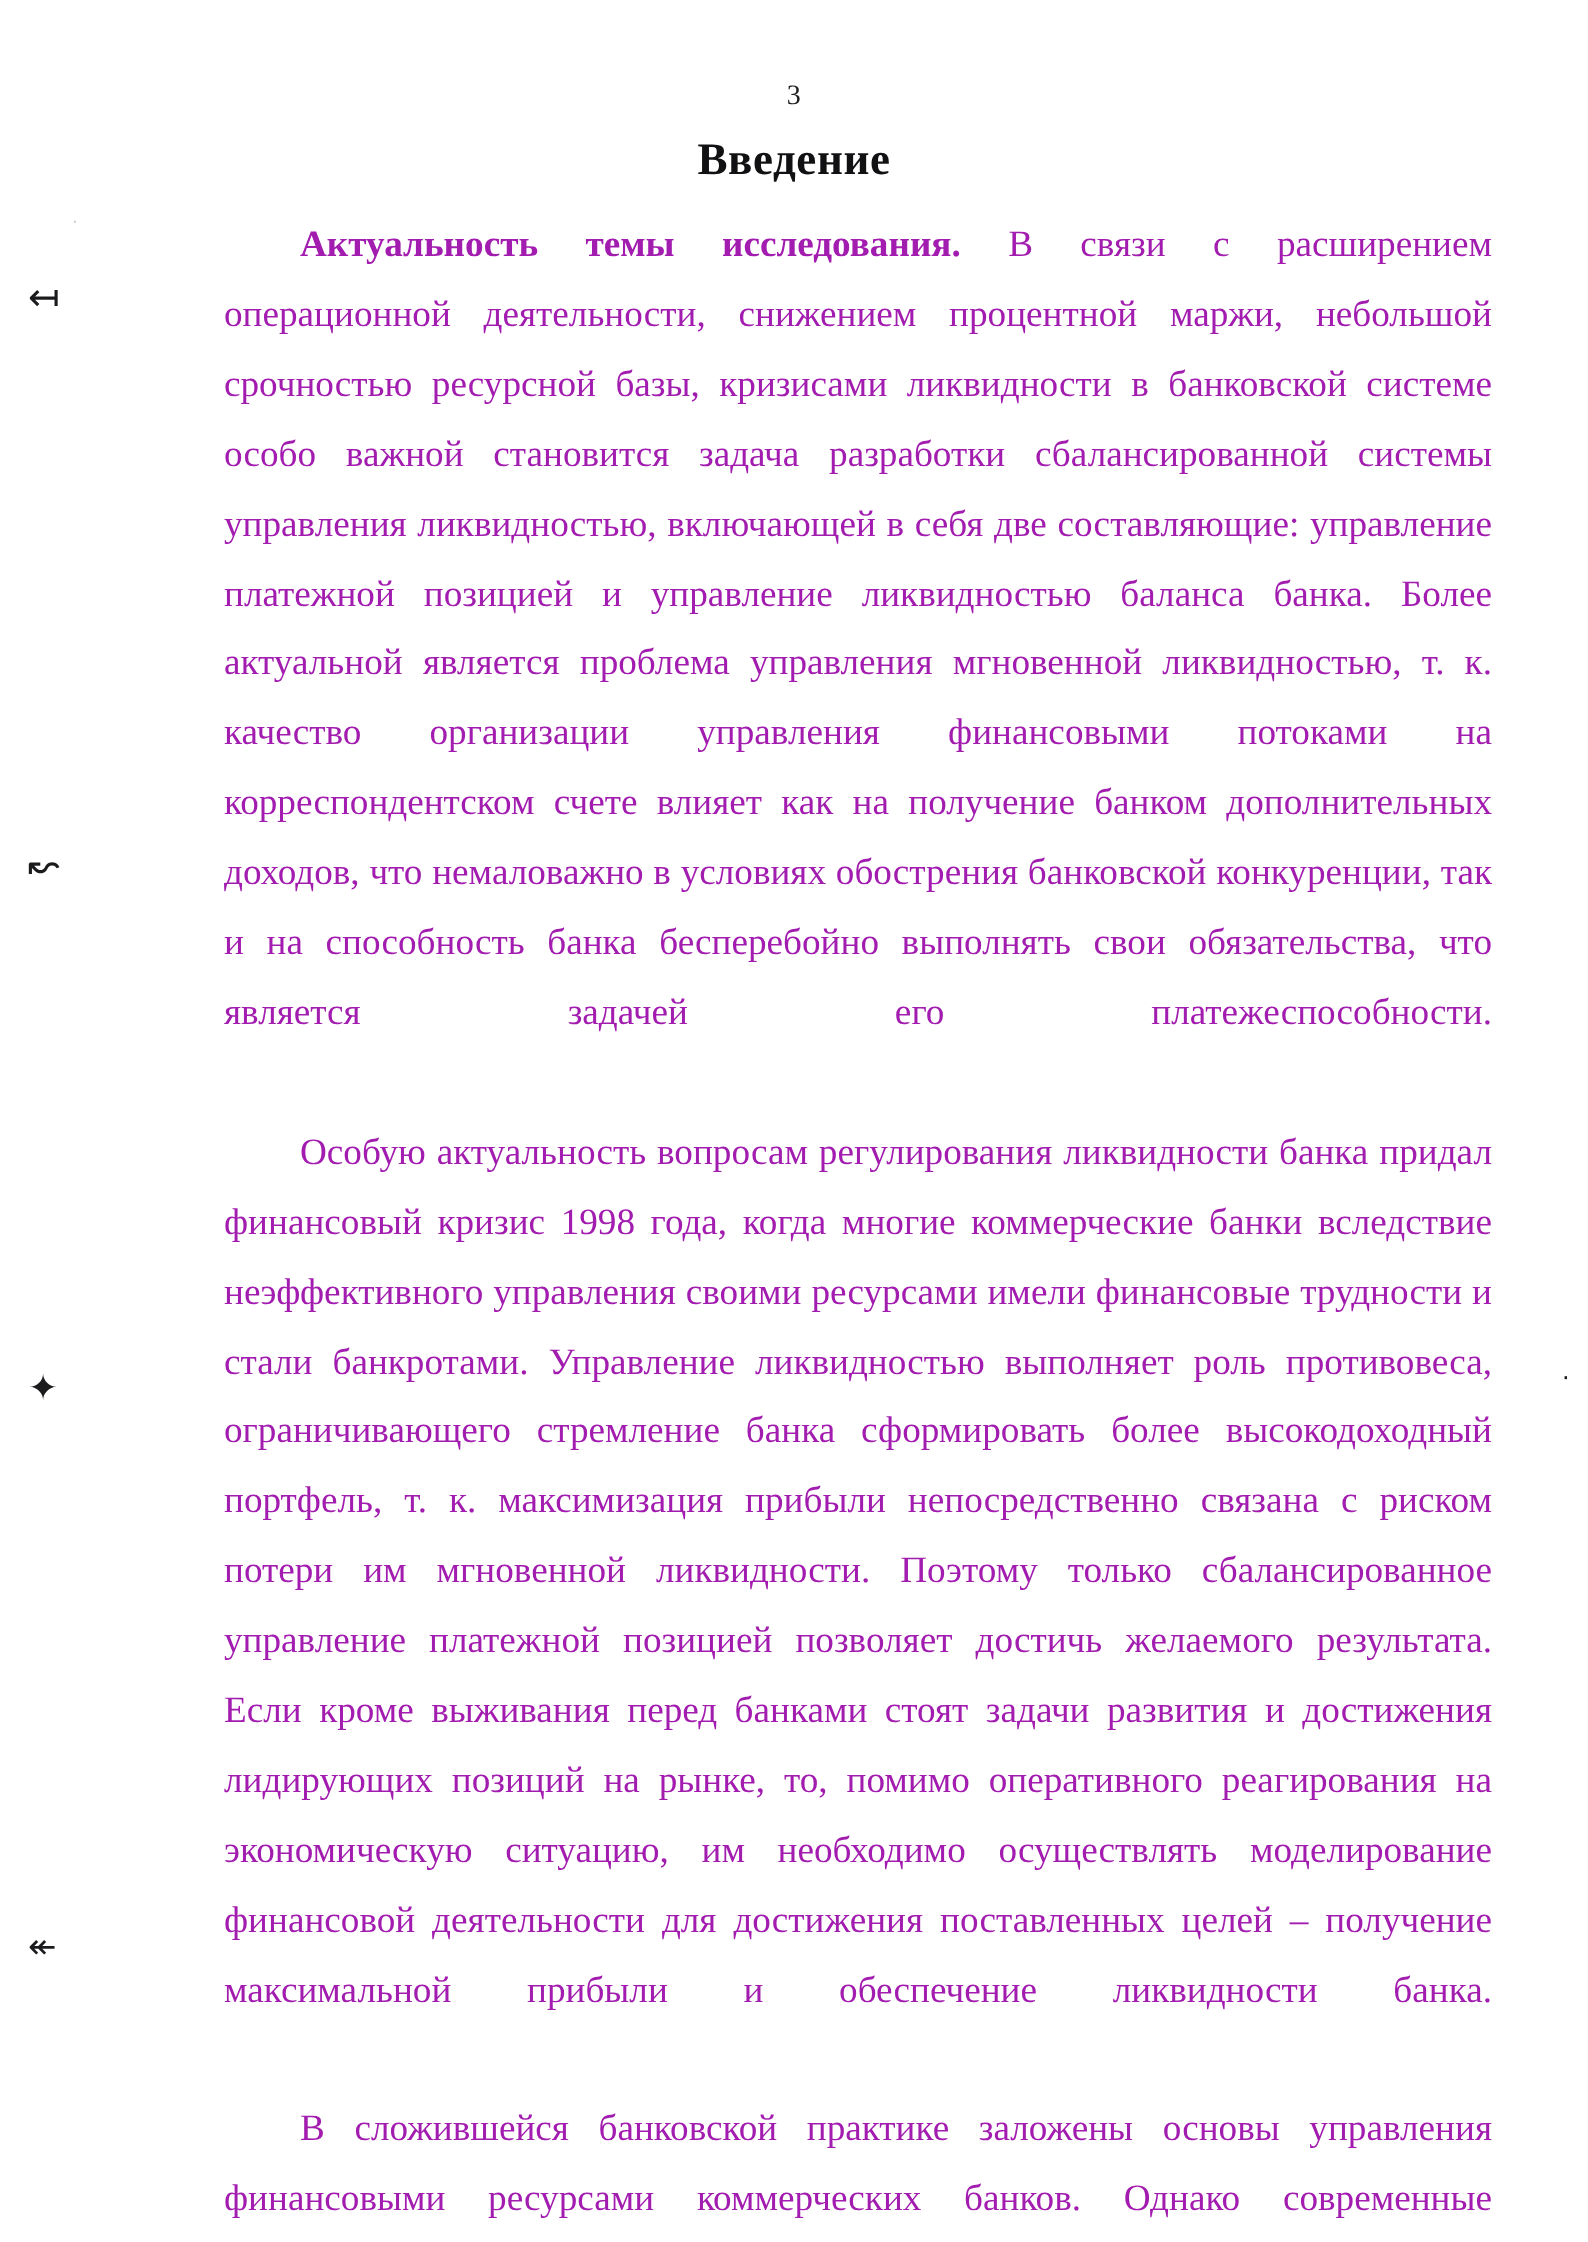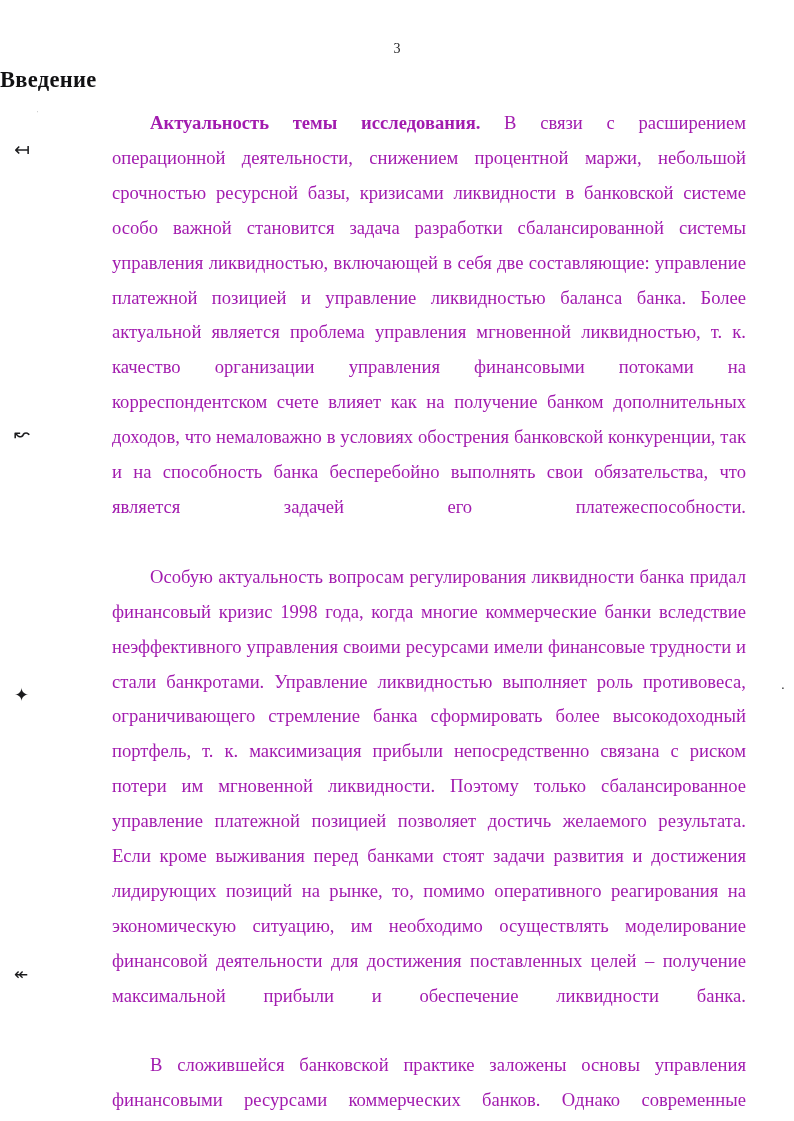--- a/index.html
+++ b/index.html
@@ -29,20 +29,21 @@
     letter-spacing: 0.2px;
     color: #1d1d1f;
   }
 
   
   .doc-title {
     position: absolute;
     top: 67px;
     left: 0;
     width: 794px;
+    text-align: center;
     font-size: 22.5px;
     font-weight: bold;
     letter-spacing: 0.3px;
     color: #111113;
   }
 
   
   .body-block {
     position: absolute;
     top: 106px;

